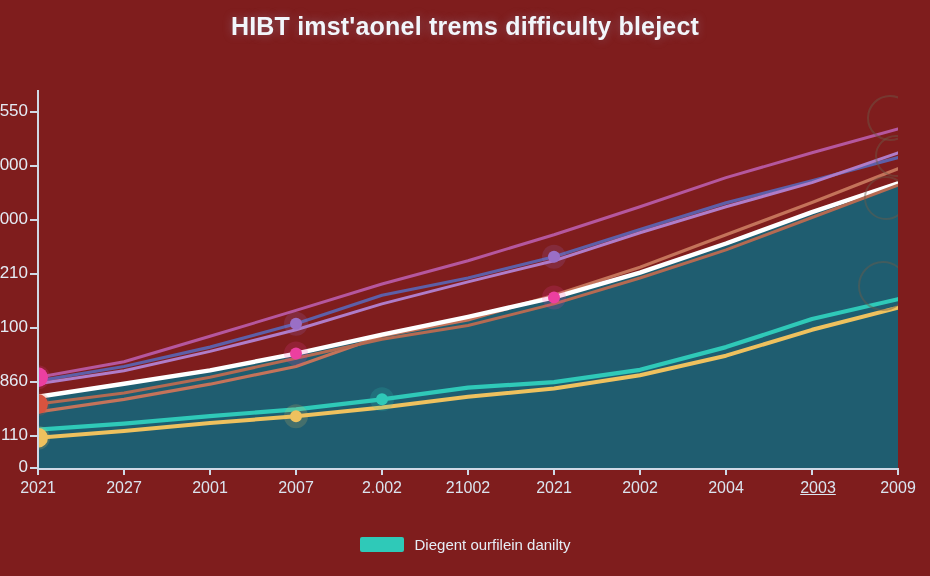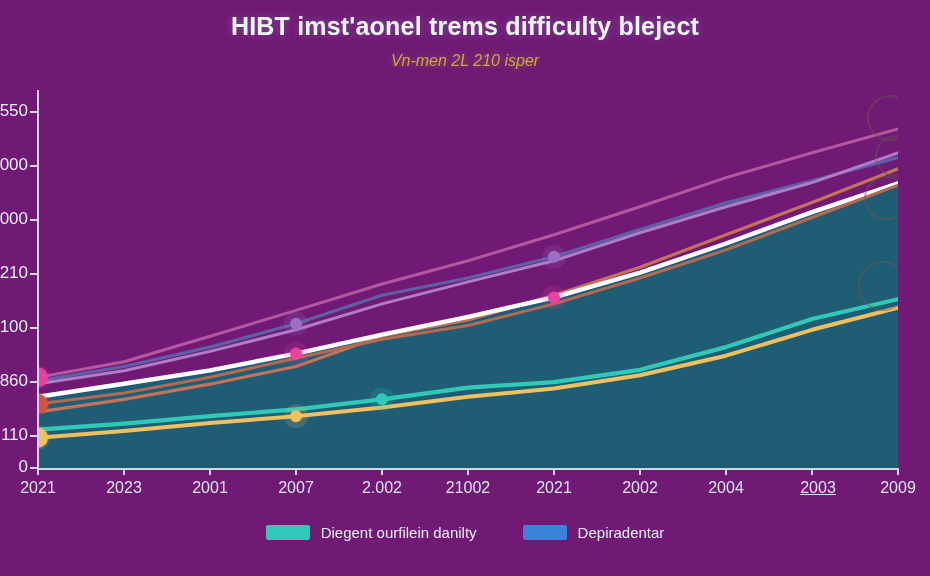--- a/index.html
+++ b/index.html
@@ -4,21 +4,21 @@
 <style>
   html, body {
     margin: 0;
     padding: 0;
     background: #0b1220;
   }
   #root {
     position: relative;
     width: 930px;
     height: 576px;
-    background: #701a75;
+    background: #7f1d1d;
     overflow: hidden;
     font-family: "Liberation Sans", sans-serif;
   }
 
   
   #title {
     position: absolute;
     left: 0;
     top: 12px;
     width: 930px;
@@ -105,21 +105,21 @@
 
   
   #legend {
     position: absolute;
     left: 0;
     top: 524px;
     width: 930px;
     height: 40px;
     display: flex;
     justify-content: center;
-    align-items: flex-start;
+    align-items: center;
     gap: 46px;
   }
   .legend-item {
     display: flex;
     align-items: center;
     gap: 11px;
     white-space: nowrap;
   }
   .legend-swatch {
     width: 44px;
@@ -130,21 +130,20 @@
     color: #e6edf6;
     font-size: 15px;
   }
 </style>
 </head>
 <body>
 
 <div id="root">
 
   <div id="title">HIBT imst'aonel trems difficulty bleject</div>
-  <div id="subtitle">Vn-men 2L 210 isper</div>
 
   <div id="plot">
     <svg id="plot-svg" width="860" height="380" viewBox="0 0 860 380">
       <g id="fill-layer">
           <path d="M 0.0 308.8 L 86.0 295.8 L 172.0 282.4 L 258.0 265.6 L 344.0 246.6 L 430.0 228.9 L 516.0 209.4 L 602.0 184.6 L 688.0 155.5 L 774.0 124.1 L 860.0 95.4 L 860 380 L 0 380 Z" fill="#1a6175" opacity="0.95"></path>
         </g>
       <g id="lines-layer">
           <path d="M 0.0 341.6 L 86.0 335.7 L 172.0 328.2 L 258.0 321.3 L 344.0 311.3 L 430.0 299.7 L 516.0 294.1 L 602.0 281.8 L 688.0 259.1 L 774.0 231.0 L 860.0 211.2" fill="none" stroke="#2fc9b8" stroke-width="4.2" stroke-linecap="round" stroke-linejoin="round"></path>
           <path d="M 0.0 292.8 L 86.0 278.5 L 172.0 259.1 L 258.0 235.8 L 344.0 207.3 L 430.0 190.0 L 516.0 168.8 L 602.0 141.4 L 688.0 114.9 L 774.0 92.8 L 860.0 69.5" fill="none" stroke="#5d5fa8" stroke-width="3.2" stroke-linecap="round" stroke-linejoin="round"></path>
           <path d="M 0.0 323.9 L 86.0 311.3 L 172.0 296.2 L 258.0 278.5 L 344.0 247.9 L 430.0 231.9 L 516.0 207.3 L 602.0 179.2 L 688.0 146.8 L 774.0 114.4 L 860.0 80.8" fill="none" stroke="#c4735a" stroke-width="3.2" stroke-linecap="round" stroke-linejoin="round"></path>
@@ -204,21 +203,21 @@
       <div class="tick-y" style="top: 164.727px;"></div>
       <div class="tick-y" style="top: 218.705px;"></div>
       <div class="tick-y" style="top: 272.682px;"></div>
       <div class="tick-y" style="top: 326.659px;"></div>
       <div class="tick-y" style="top: 380.636px;"></div>
       <div class="tick-y" style="top: 434.614px;"></div>
       <div class="tick-y" style="top: 467px;"></div>
     </div>
   <div id="labels-x">
       <div class="xlabel" style="left: -7px;">2021</div>
-      <div class="xlabel" style="left: 79px;">2023</div>
+      <div class="xlabel" style="left: 79px;">2027</div>
       <div class="xlabel" style="left: 165px;">2001</div>
       <div class="xlabel" style="left: 251px;">2007</div>
       <div class="xlabel" style="left: 337px;">2.002</div>
       <div class="xlabel" style="left: 423px;">21002</div>
       <div class="xlabel" style="left: 509px;">2021</div>
       <div class="xlabel" style="left: 595px;">2002</div>
       <div class="xlabel" style="left: 681px;">2004</div>
       <div class="xlabel" style="left: 773px; text-decoration: underline;">2003</div>
       <div class="xlabel" style="left: 853px;">2009</div>
     </div>
@@ -231,19 +230,15 @@
       <div class="ylabel" style="top: 370.636px;">860</div>
       <div class="ylabel" style="top: 424.614px;">110</div>
       <div class="ylabel" style="top: 457px;">0</div>
     </div>
 
   <div id="legend">
       <div class="legend-item">
         <span class="legend-swatch" style="background: rgb(47, 201, 184);"></span>
         <span class="legend-label">Diegent ourfilein danilty</span>
       </div>
-      <div class="legend-item">
-        <span class="legend-swatch" style="background: rgb(59, 130, 216);"></span>
-        <span class="legend-label">Depiradentar</span>
-      </div>
     </div>
 
 </div>
 
 </body></html>

